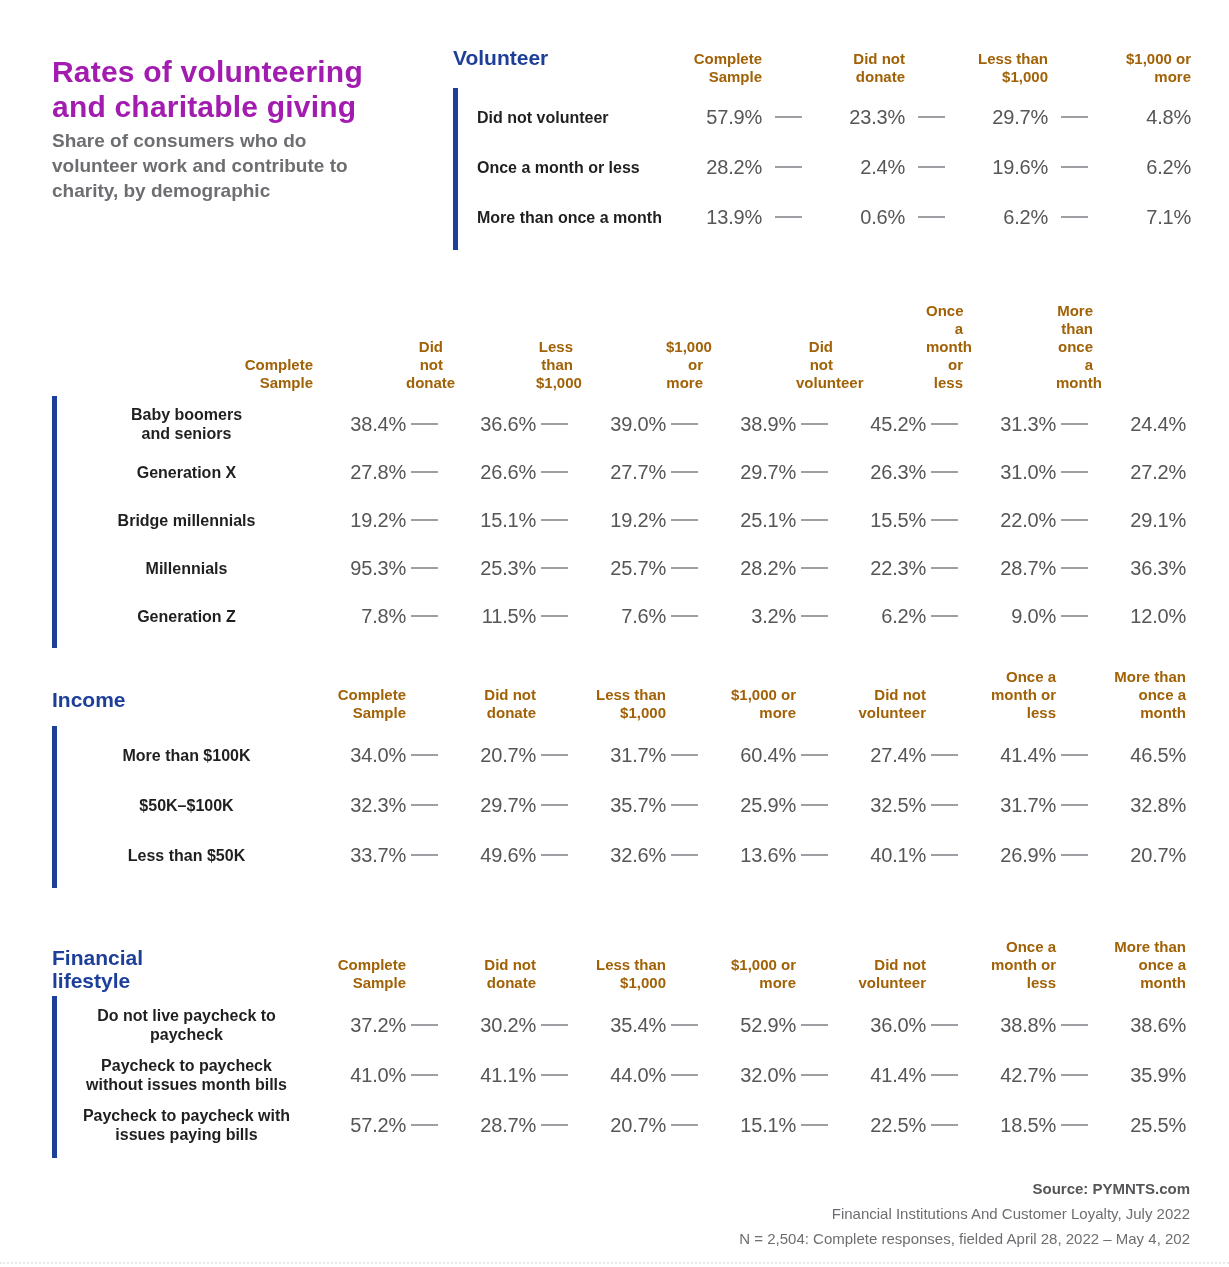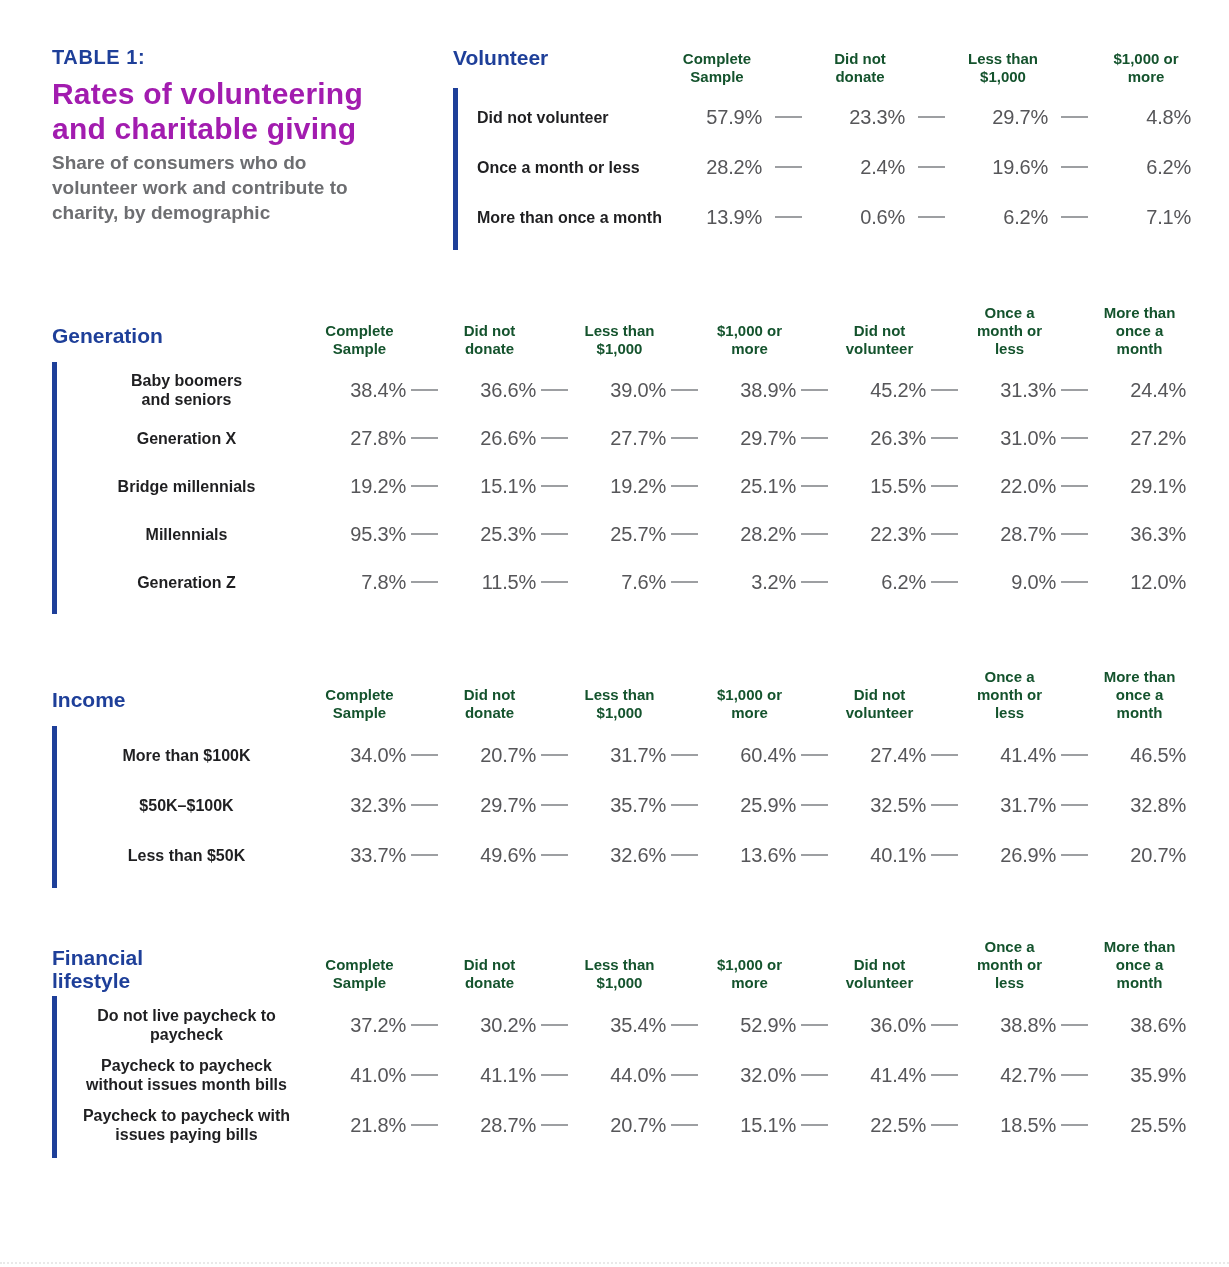--- a/index.html
+++ b/index.html
@@ -44,22 +44,22 @@
 
   .section-title {
     color: #1e3f99; font-size: 21px; font-weight: bold;
     line-height: 23px; white-space: pre-line;
   }
   .tbl-volunteer  .section-title { align-self: start; }
   .tbl-generation .section-title, .tbl-income .section-title { align-self: end; padding-bottom: 11px; }
   .tbl-financial  .section-title { align-self: end; padding-bottom: 0; }
 
   .col-head {
-    color: #14532d; font-size: 15px; font-weight: bold;
-    line-height: 18px; text-align: center; white-space: pre-line;
+    color: #a16207; font-size: 15px; font-weight: bold;
+    line-height: 18px; text-align: right; white-space: pre-line;
   }
 
   .rows { position: relative; }
   .tbl-volunteer .rows { margin-top: 6px; }
   .tbl-wide      .rows { margin-top: 8px; }
   .accent-bar {
     position: absolute; left: 0; top: -4px; bottom: -8px; width: 5px;
     background: #1e3f99;
   }
   .data-row { min-height: 50px; }
@@ -88,21 +88,20 @@
     position: absolute; left: 0; right: 0; bottom: 3px;
     border-top: 2px dotted #e9e9e9;
   }
 </style>
 </head>
 <body>
 
 <div class="page">
 
   <header class="title-block">
-    <div class="kicker">TABLE 1:</div>
     <h1 class="main-title">Rates of volunteering
 and charitable giving</h1>
     <p class="subtitle">Share of consumers who do
 volunteer work and contribute to
 charity, by demographic</p>
   </header>
 
   <section class="tbl tbl-volunteer">
       <div class="grid-row head-row">
         <div class="section-title">Volunteer</div>
@@ -166,21 +165,20 @@
           <div class="dash-cell">
             <div class="dash"></div>
           </div>
           <div class="cell-value">7.1%</div>
         </div>
       </div>
     </section>
 
   <section class="tbl tbl-wide tbl-generation">
       <div class="grid-row head-row">
-        <div class="section-title">Generation</div>
         <div class="col-head">Complete
 Sample</div>
         <div class="dash-cell"></div>
         <div class="col-head">Did not
 donate</div>
         <div class="dash-cell"></div>
         <div class="col-head">Less than
 $1,000</div>
         <div class="dash-cell"></div>
         <div class="col-head">$1,000 or
@@ -541,21 +539,21 @@
           </div>
           <div class="cell-value">42.7%</div>
           <div class="dash-cell">
             <div class="dash"></div>
           </div>
           <div class="cell-value">35.9%</div>
         </div>
         <div class="grid-row data-row">
           <div class="row-label">Paycheck to paycheck with
 issues paying bills</div>
-          <div class="cell-value">21.8%</div>
+          <div class="cell-value">57.2%</div>
           <div class="dash-cell">
             <div class="dash"></div>
           </div>
           <div class="cell-value">28.7%</div>
           <div class="dash-cell">
             <div class="dash"></div>
           </div>
           <div class="cell-value">20.7%</div>
           <div class="dash-cell">
             <div class="dash"></div>
@@ -570,16 +568,21 @@
           </div>
           <div class="cell-value">18.5%</div>
           <div class="dash-cell">
             <div class="dash"></div>
           </div>
           <div class="cell-value">25.5%</div>
         </div>
       </div>
     </section>
 
+  <footer class="source-block">
+    <div class="source-line source-bold">Source: PYMNTS.com</div>
+    <div class="source-line">Financial Institutions And Customer Loyalty, July 2022</div>
+    <div class="source-line">N = 2,504: Complete responses, fielded April 28, 2022 – May 4, 202</div>
+  </footer>
 
   <div class="bottom-dots"></div>
 
 </div>
 
 </body></html>

